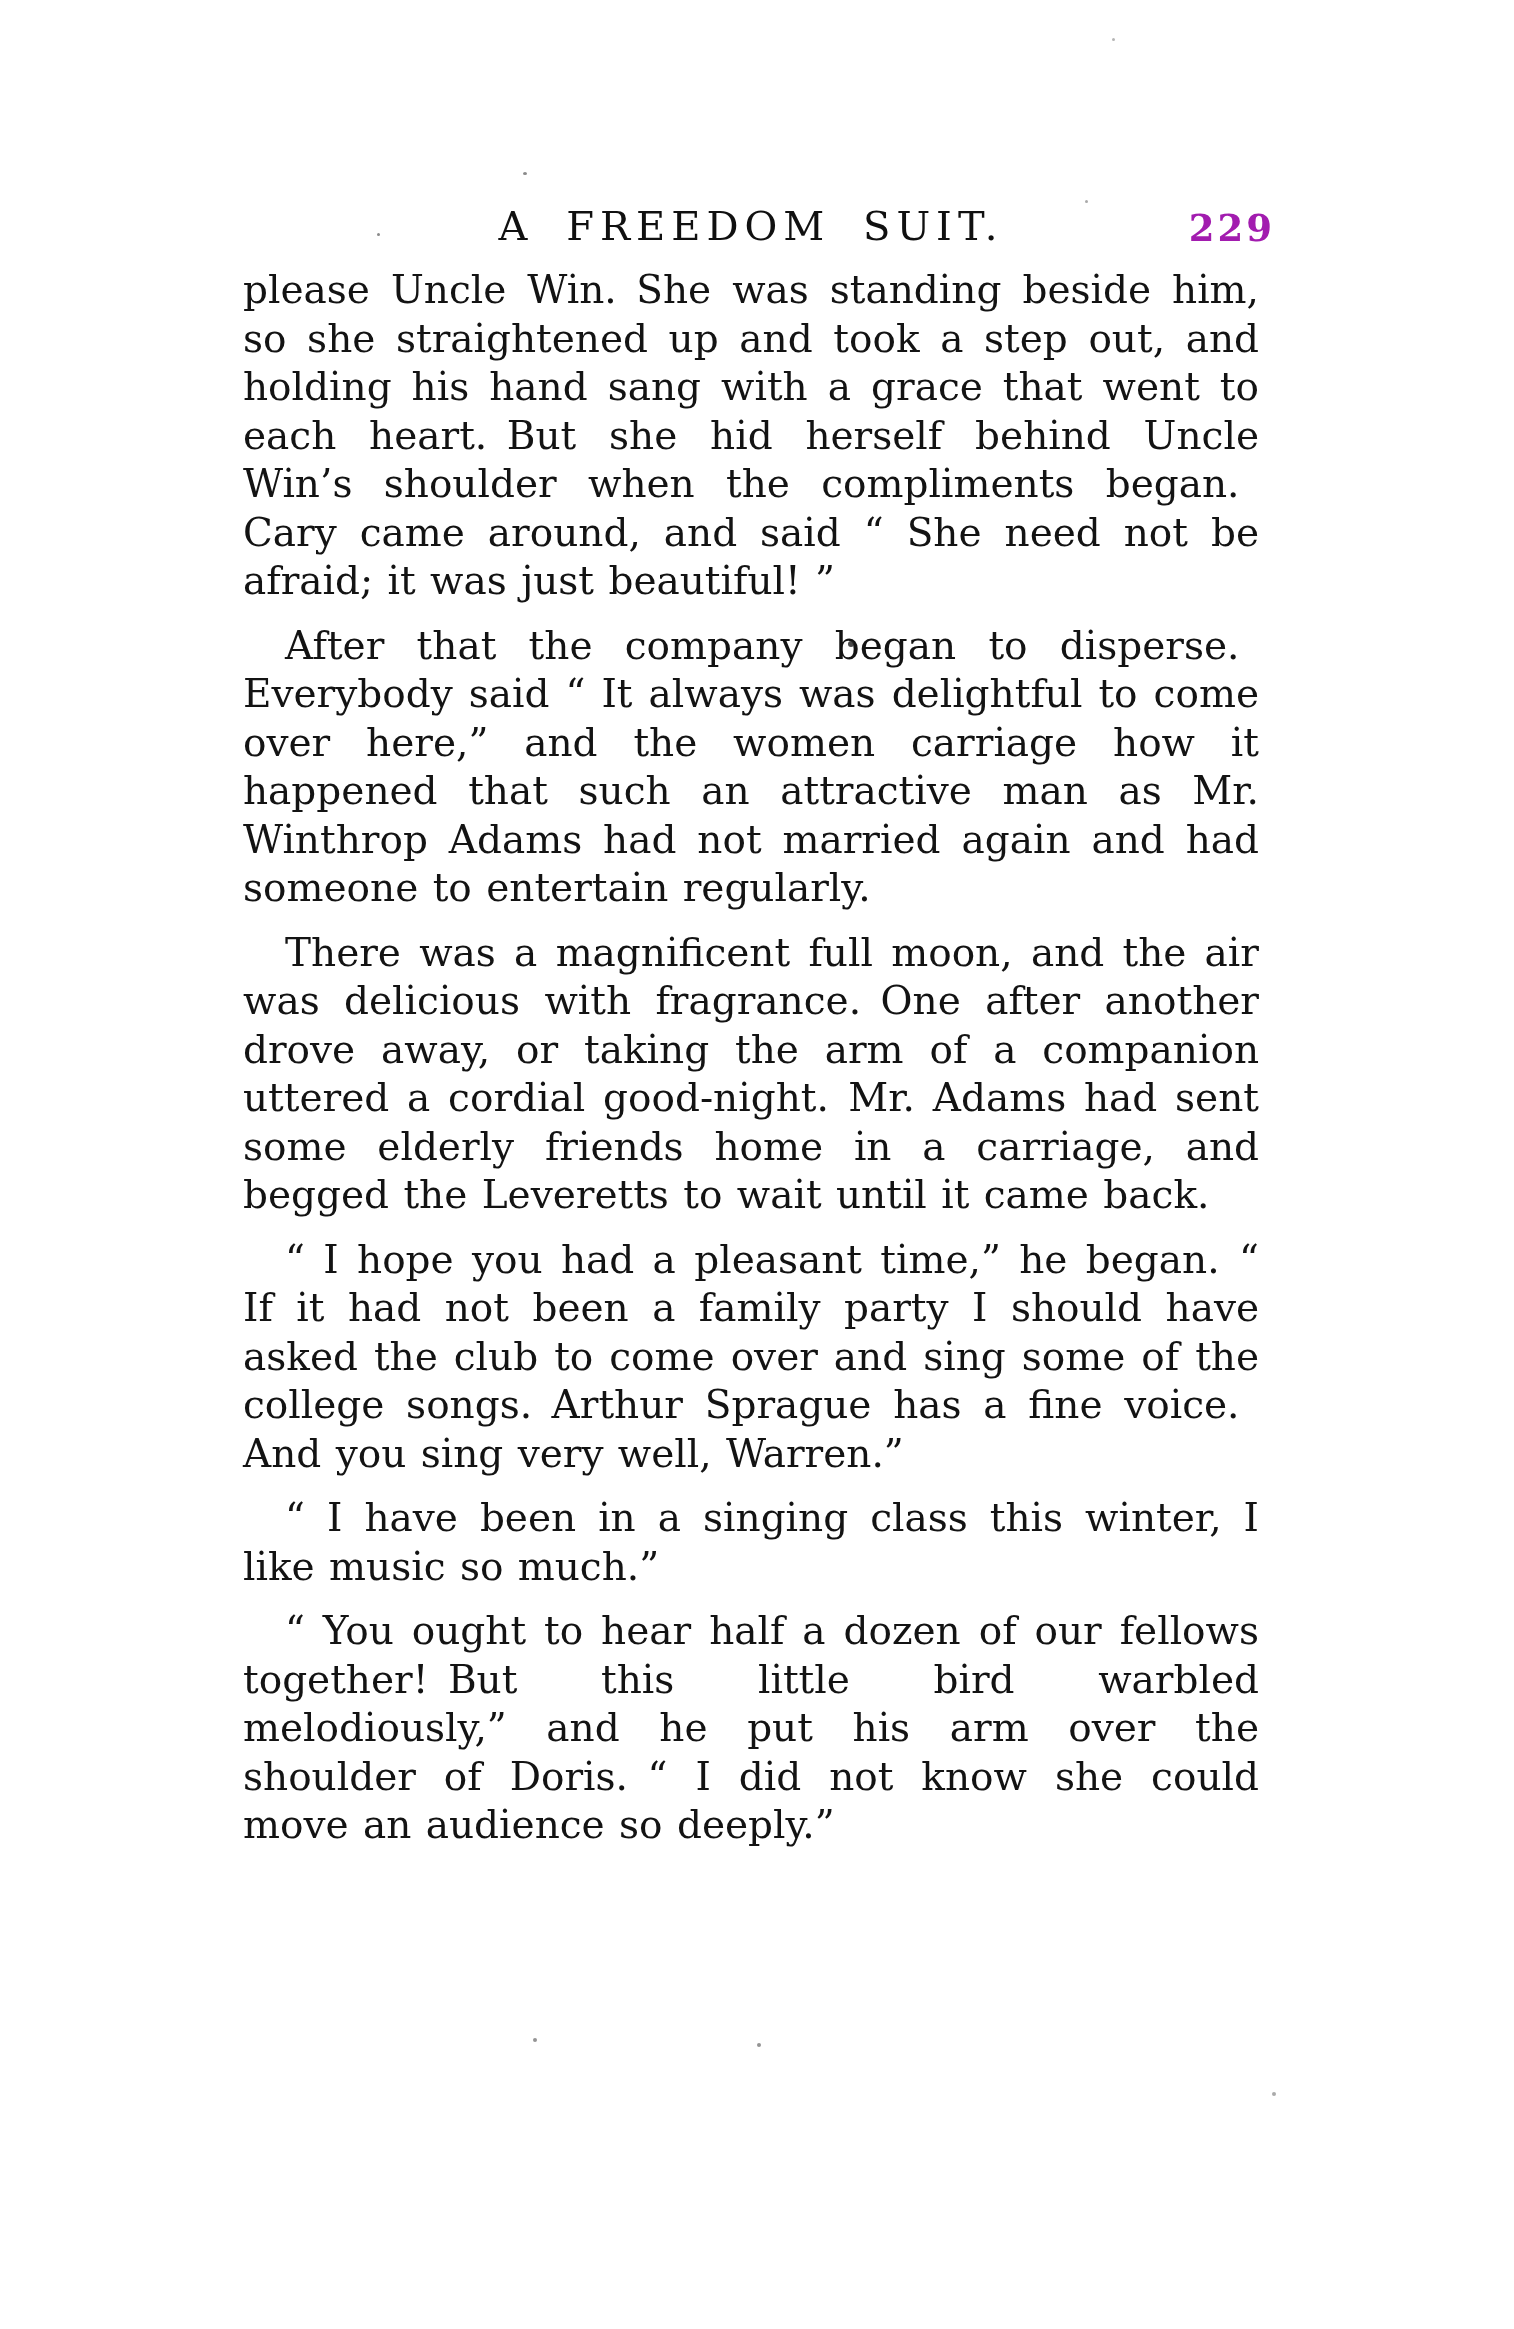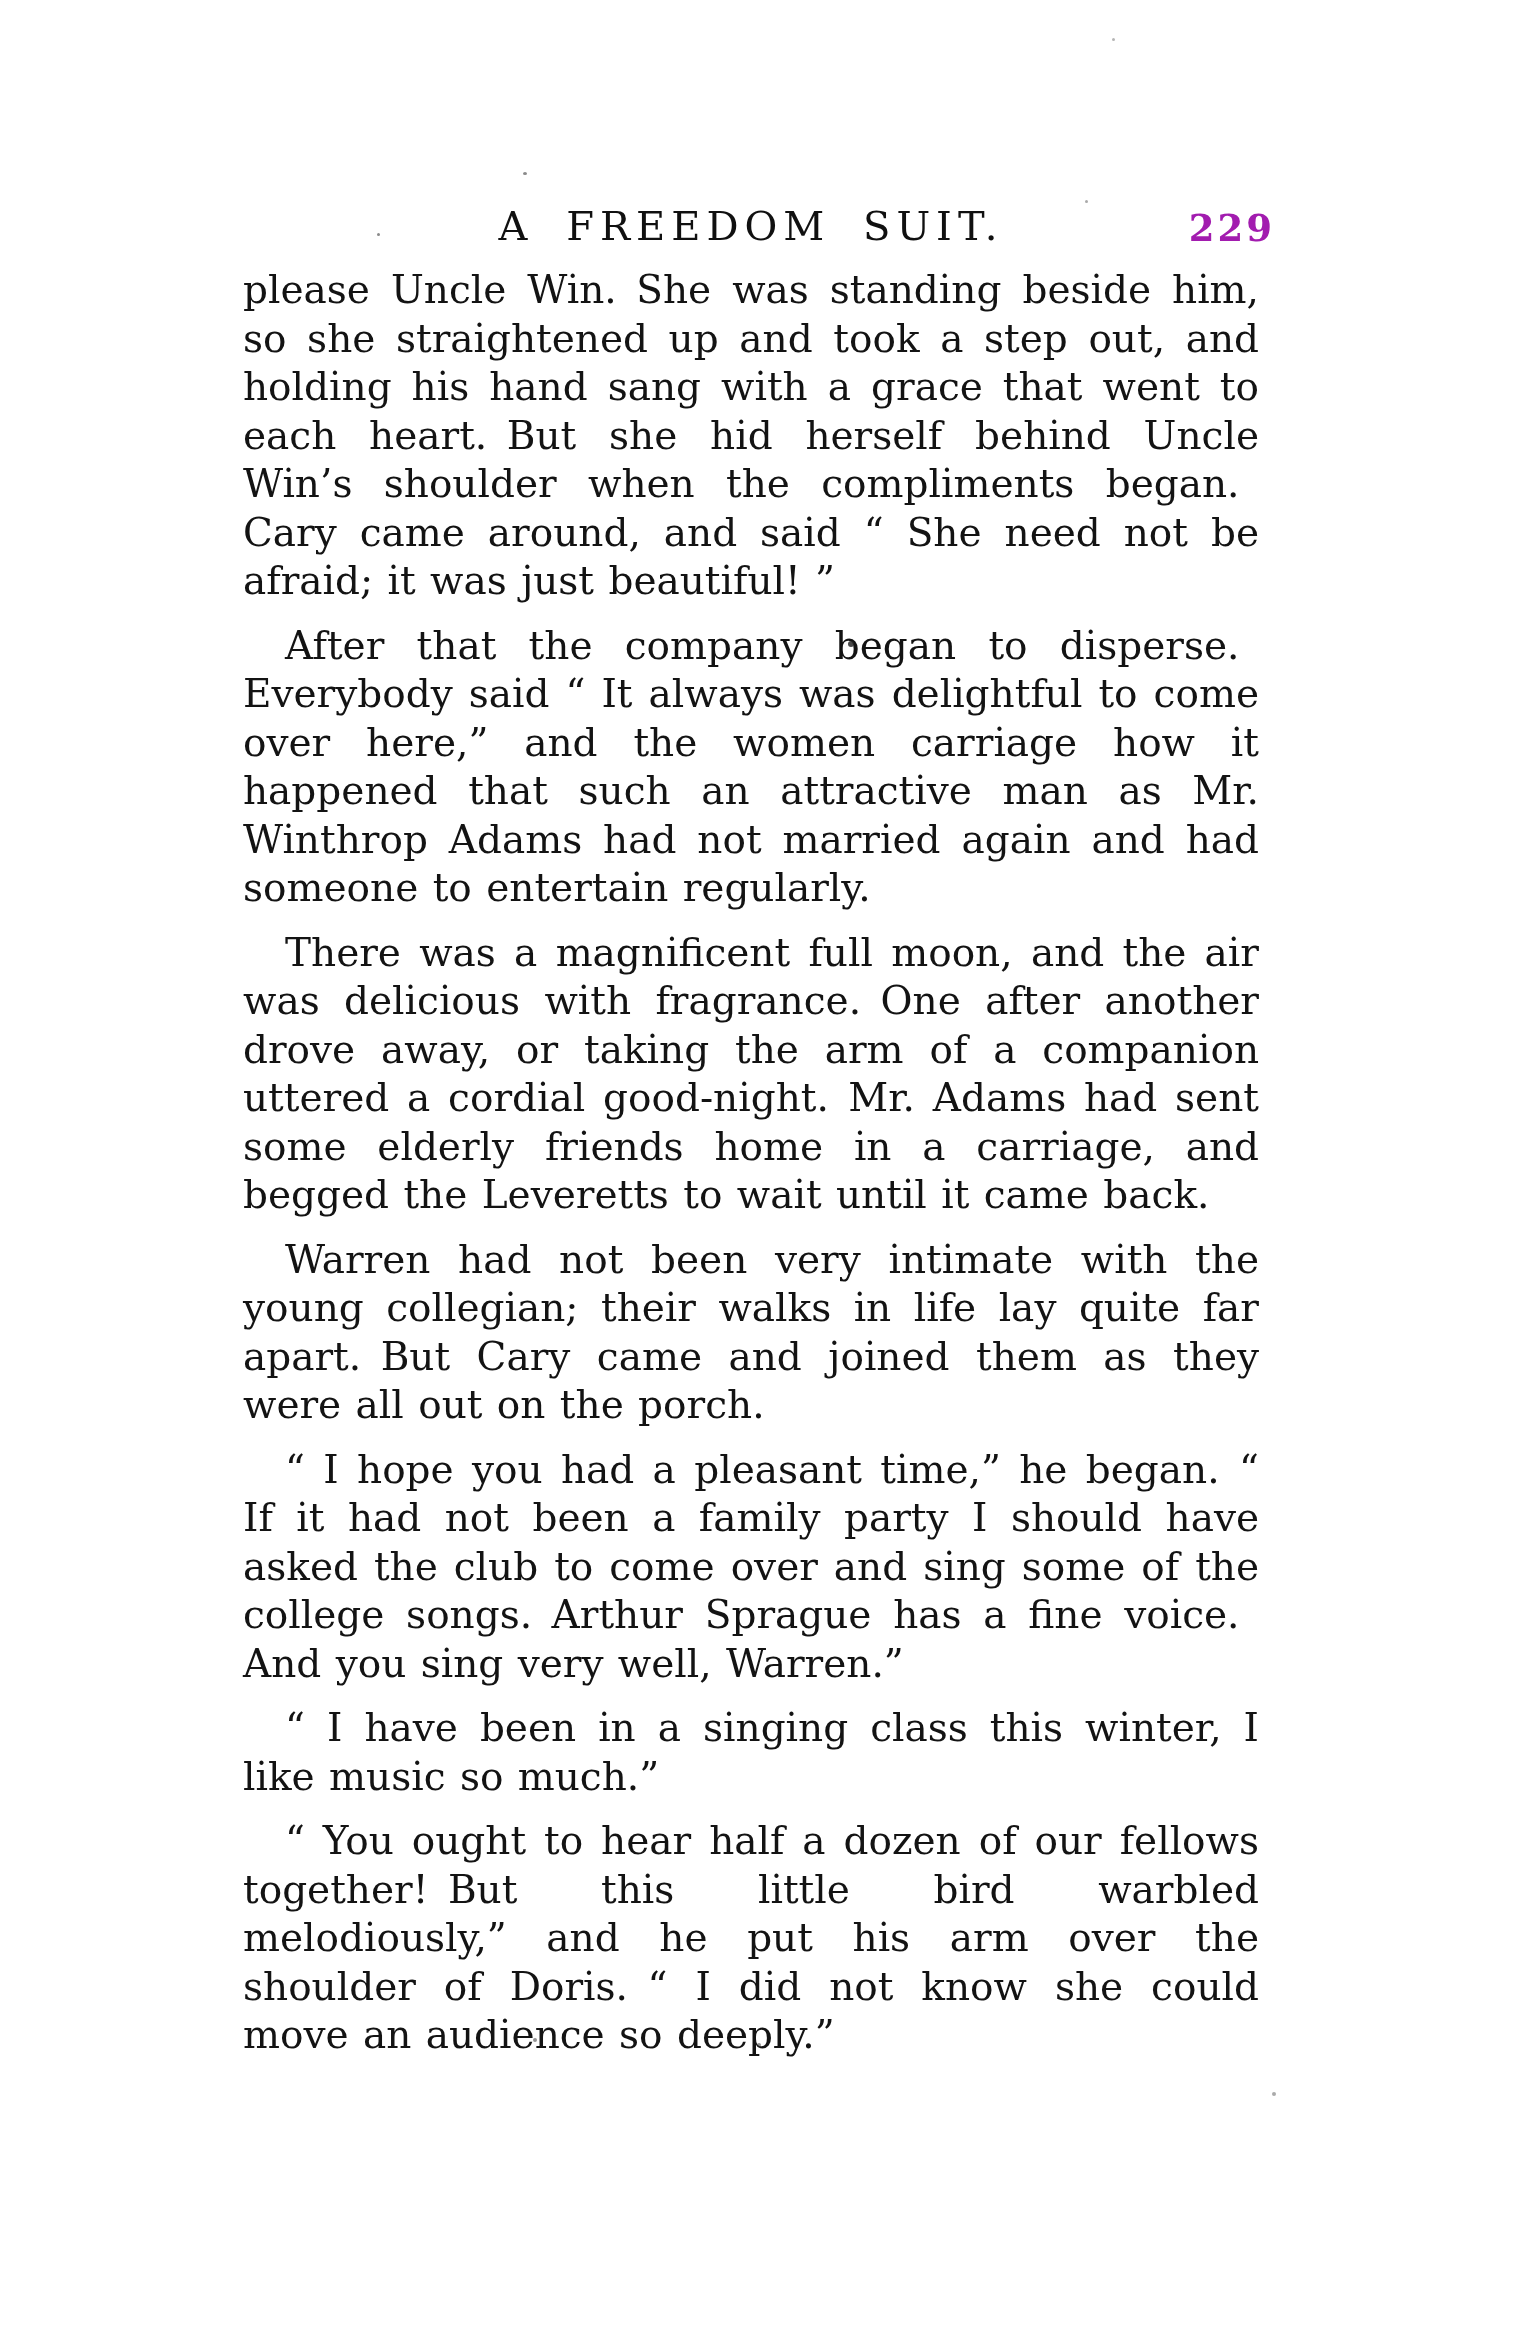--- a/index.html
+++ b/index.html
@@ -84,21 +84,20 @@
 
   <div class="running-header">
     <span class="chapter-title">A FREEDOM SUIT.</span>
     <span class="page-number">229</span>
   </div>
 
   <div class="page-text">
       <p class="para">please Uncle Win. She was standing beside him, so she straightened up and took a step out, and holding his hand sang with a grace that went to each heart. But she hid herself behind Uncle Win’s shoulder when the compliments began. Cary came around, and said “ She need not be afraid; it was just beautiful! ”</p>
       <p class="para indent">After that the company began to disperse. Everybody said “ It always was delightful to come over here,” and the women carriage how it happened that such an attractive man as Mr. Winthrop Adams had not married again and had someone to entertain regularly.</p>
       <p class="para indent">There was a magnificent full moon, and the air was delicious with fragrance. One after another drove away, or taking the arm of a companion uttered a cordial good-night. Mr. Adams had sent some elderly friends home in a carriage, and begged the Leveretts to wait until it came back.</p>
-      <p class="para indent">Warren had not been very intimate with the young collegian; their walks in life lay quite far apart. But Cary came and joined them as they were all out on the porch.</p>
       <p class="para indent">“ I hope you had a pleasant time,” he began. “ If it had not been a family party I should have asked the club to come over and sing some of the college songs. Arthur Sprague has a fine voice. And you sing very well, Warren.”</p>
       <p class="para indent">“ I have been in a singing class this winter, I like music so much.”</p>
       <p class="para indent">“ You ought to hear half a dozen of our fellows together! But this little bird warbled melodiously,” and he put his arm over the shoulder of Doris. “ I did not know she could move an audience so deeply.”</p>
     </div>
 
   <div class="speck s1"></div>
   <div class="speck s2"></div>
   <div class="speck s3"></div>
   <div class="speck s4"></div>
   <div class="speck s5"></div>

